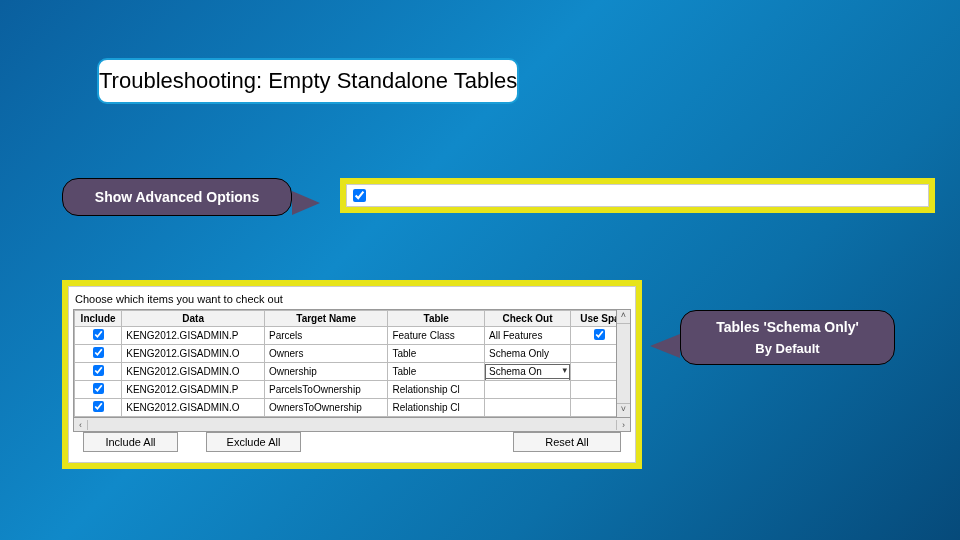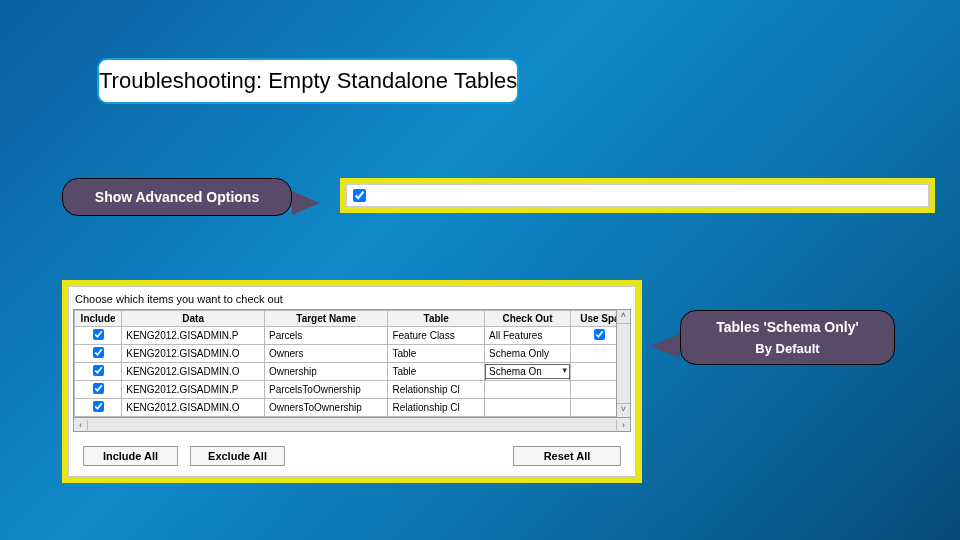--- a/index.html
+++ b/index.html
@@ -75,21 +75,21 @@
   th { background: #f2f2f2; font-weight: bold; text-align:center;}
   td.center { text-align:center; }
   .tbl-wrap { border:1px solid #999; overflow:hidden; position:relative;}
   .scroll-x { display:flex; align-items:center; background:#e8e8e8; border-top:1px solid #999; height:14px;}
   .scroll-x .sx-left, .scroll-x .sx-right { width:14px; text-align:center; font-size:9px; color:#555; border-right:1px solid #bbb;}
   .scroll-x .sx-right { border-right:none; border-left:1px solid #bbb; margin-left:auto;}
   .scroll-x .sx-track { flex:1; position:relative;}
   .scroll-y { position:absolute; right:0; top:0; bottom:14px; width:14px; background:#e8e8e8; border-left:1px solid #999; display:flex; flex-direction:column; align-items:center; font-size:9px; color:#555;}
   .scroll-y .sy-up{height:14px;border-bottom:1px solid #bbb;width:100%;text-align:center;}
   .scroll-y .sy-down{height:14px;border-top:1px solid #bbb;width:100%;text-align:center;margin-top:auto;}
-  .btn-row { display:flex; gap:12px; margin-top:14px; padding: 0 10px; font-weight: bold;}
+  .btn-row { display:flex; gap:28px; padding: 0 10px;}
   .btn { background:#f5f5f5; border:1px solid #999; font-size:11px; padding:3px 0; width:95px; text-align:center; cursor:pointer;}
   .btn.reset { margin-left:auto; width:108px;}
   .dd-open { position:relative; background:#fff; border:1px solid #666; padding:1px 14px 1px 3px; font-size:10px;}
   .dd-open::after{ content:"▾"; position:absolute; right:2px; top:0; font-size:9px; color:#333;}
   .dd-menu { position:absolute; top:100%; left:-1px; background:#fff; border:1px solid #666; width: calc(100% + 2px); z-index:5;}
   .dd-menu div{ padding:1px 3px; font-size:10px;}
   .ck { width:11px;height:11px;}
   col.c1{width:40px;} col.c2{width:133px;} col.c3{width:115px;} col.c4{width:90px;} col.c5{width:80px;} col.c6{width:55px;}
 </style>
 </head>

